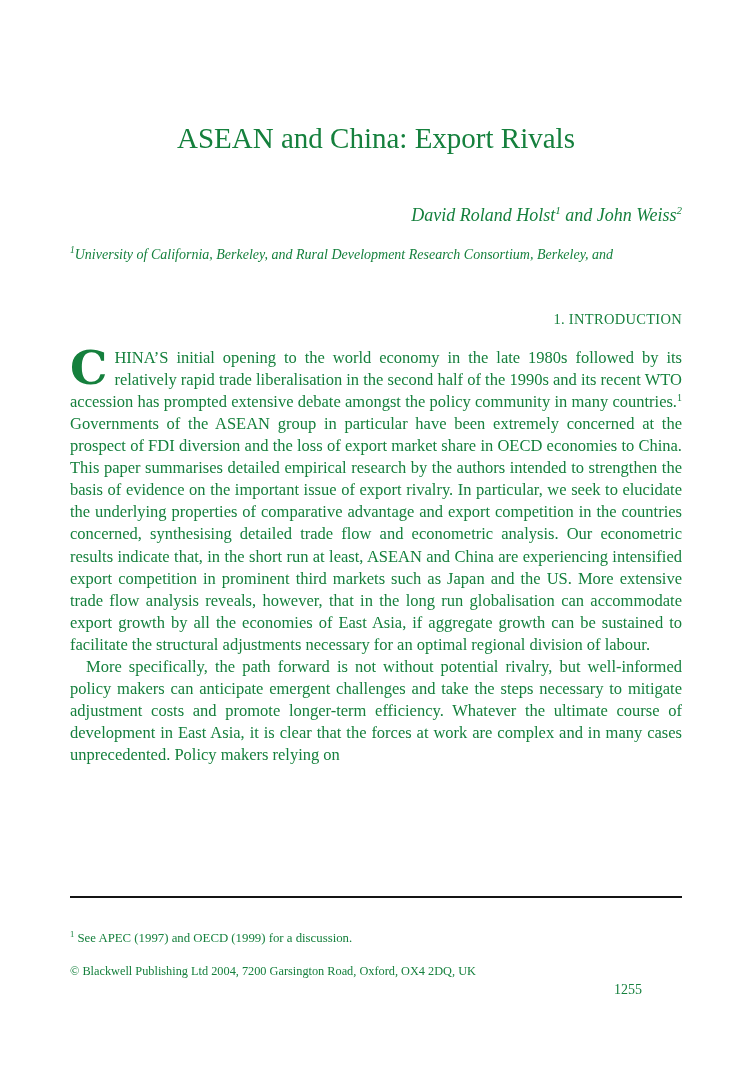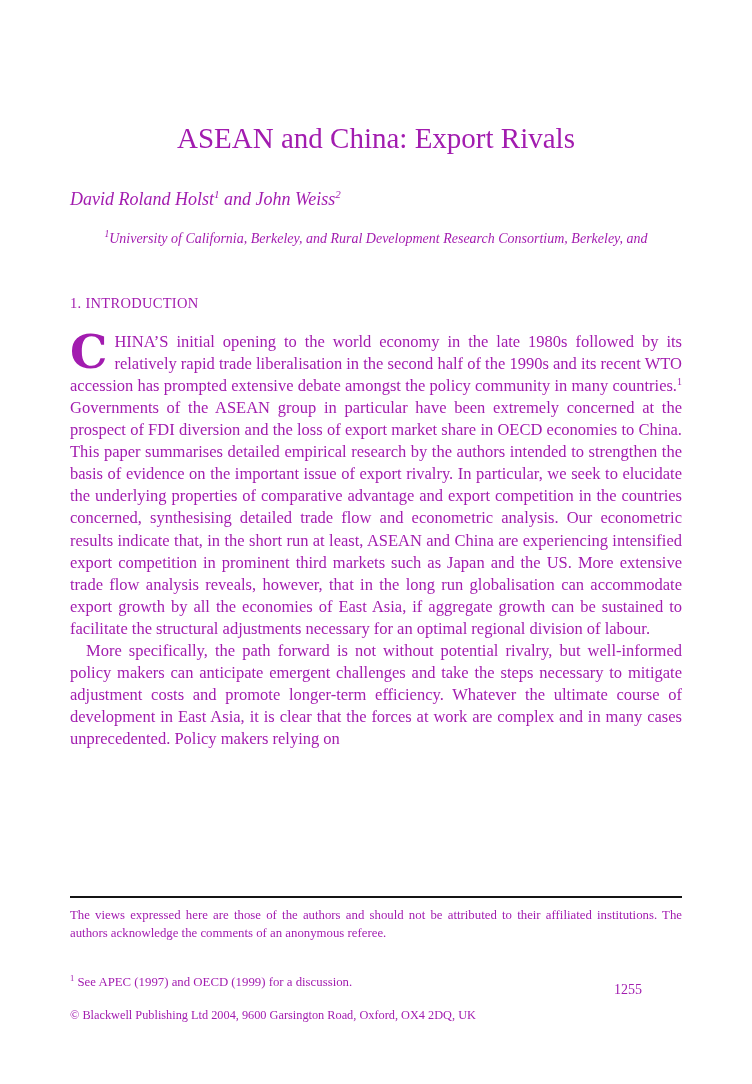--- a/index.html
+++ b/index.html
@@ -1,43 +1,43 @@
 <!DOCTYPE html>
 <html><head>
 <meta charset="utf-8">
 <style>
   html, body { margin:0; padding:0; background:#e8e8e8; }
   .page {
     position:relative;
     width:752px; height:1084px;
     background:#ffffff;
-    color:#a21caf;
+    color:#15803d;
     font-family:"Liberation Serif","DejaVu Serif",serif;
     overflow:hidden;
     margin:0 auto;
   }
   .content { padding:0 70px; }
 
   .title { padding-top:110px; text-align:center; font-size:29px; font-weight:normal; }
   .title-line { line-height:57px; white-space:nowrap; }
 
   .authors {
-    margin-top:15px; text-align:left;
+    margin-top:31px; text-align:right;
     font-style:italic; font-size:18px; line-height:24px;
   }
   .authors sup { font-size:11px; font-style:italic; }
 
   .affiliations {
-    margin-top:12px; text-align:center;
+    margin-top:12px; text-align:left;
     font-style:italic; font-size:14px; line-height:22px;
   }
   .affiliations sup { font-size:9.5px; }
 
   .section-heading {
-    margin-top:45px; text-align:left;
+    margin-top:45px; text-align:right;
     font-size:14.5px; letter-spacing:0.3px;
   }
 
   .body-text {
     margin-top:19px;
     font-size:16.5px; line-height:22.1px;
     text-align:justify;
   }
   .body-text p { margin:0; }
   .body-text sup { font-size:10px; line-height:0; }
@@ -93,21 +93,20 @@
 
     <div class="body-text">
       <p><span class="dropcap">C</span><span>HINA’S initial opening to the world economy in the late 1980s followed by its relatively rapid trade liberalisation in the second half of the 1990s and its recent WTO accession has prompted extensive debate amongst the policy community in many countries.</span><sup>1</sup><span> Governments of the ASEAN group in particular have been extremely concerned at the prospect of FDI diversion and the loss of export market share in OECD economies to China. This paper summarises detailed empirical research by the authors intended to strengthen the basis of evidence on the important issue of export rivalry. In particular, we seek to elucidate the underlying properties of comparative advantage and export competition in the countries concerned, synthesising detailed trade flow and econometric analysis. Our econometric results indicate that, in the short run at least, ASEAN and China are experiencing intensified export competition in prominent third markets such as Japan and the US. More extensive trade flow analysis reveals, however, that in the long run globalisation can accommodate export growth by all the economies of East Asia, if aggregate growth can be sustained to facilitate the structural adjustments necessary for an optimal regional division of labour.</span></p>
       <p class="para-indent">More specifically, the path forward is not without potential rivalry, but well-informed policy makers can anticipate emergent challenges and take the steps necessary to mitigate adjustment costs and promote longer-term efficiency. Whatever the ultimate course of development in East Asia, it is clear that the forces at work are complex and in many cases unprecedented. Policy makers relying on</p>
     </div>
 
   </div>
 
   <div class="footnote-block">
     <hr class="footnote-rule">
-    <div class="footnote-ack">The views expressed here are those of the authors and should not be attributed to their affiliated institutions. The authors acknowledge the comments of an anonymous referee.</div>
     <div class="footnote-item"><sup>1</sup><span> See APEC (1997) and OECD (1999) for a discussion.</span></div>
     <div class="copyright">
-      <div>© Blackwell Publishing Ltd 2004, 9600 Garsington Road, Oxford, OX4 2DQ, UK</div>
+      <div>© Blackwell Publishing Ltd 2004, 7200 Garsington Road, Oxford, OX4 2DQ, UK</div>
     </div>
   </div>
 
   <div class="page-number">1255</div>
 </div>
 
 </body></html>

